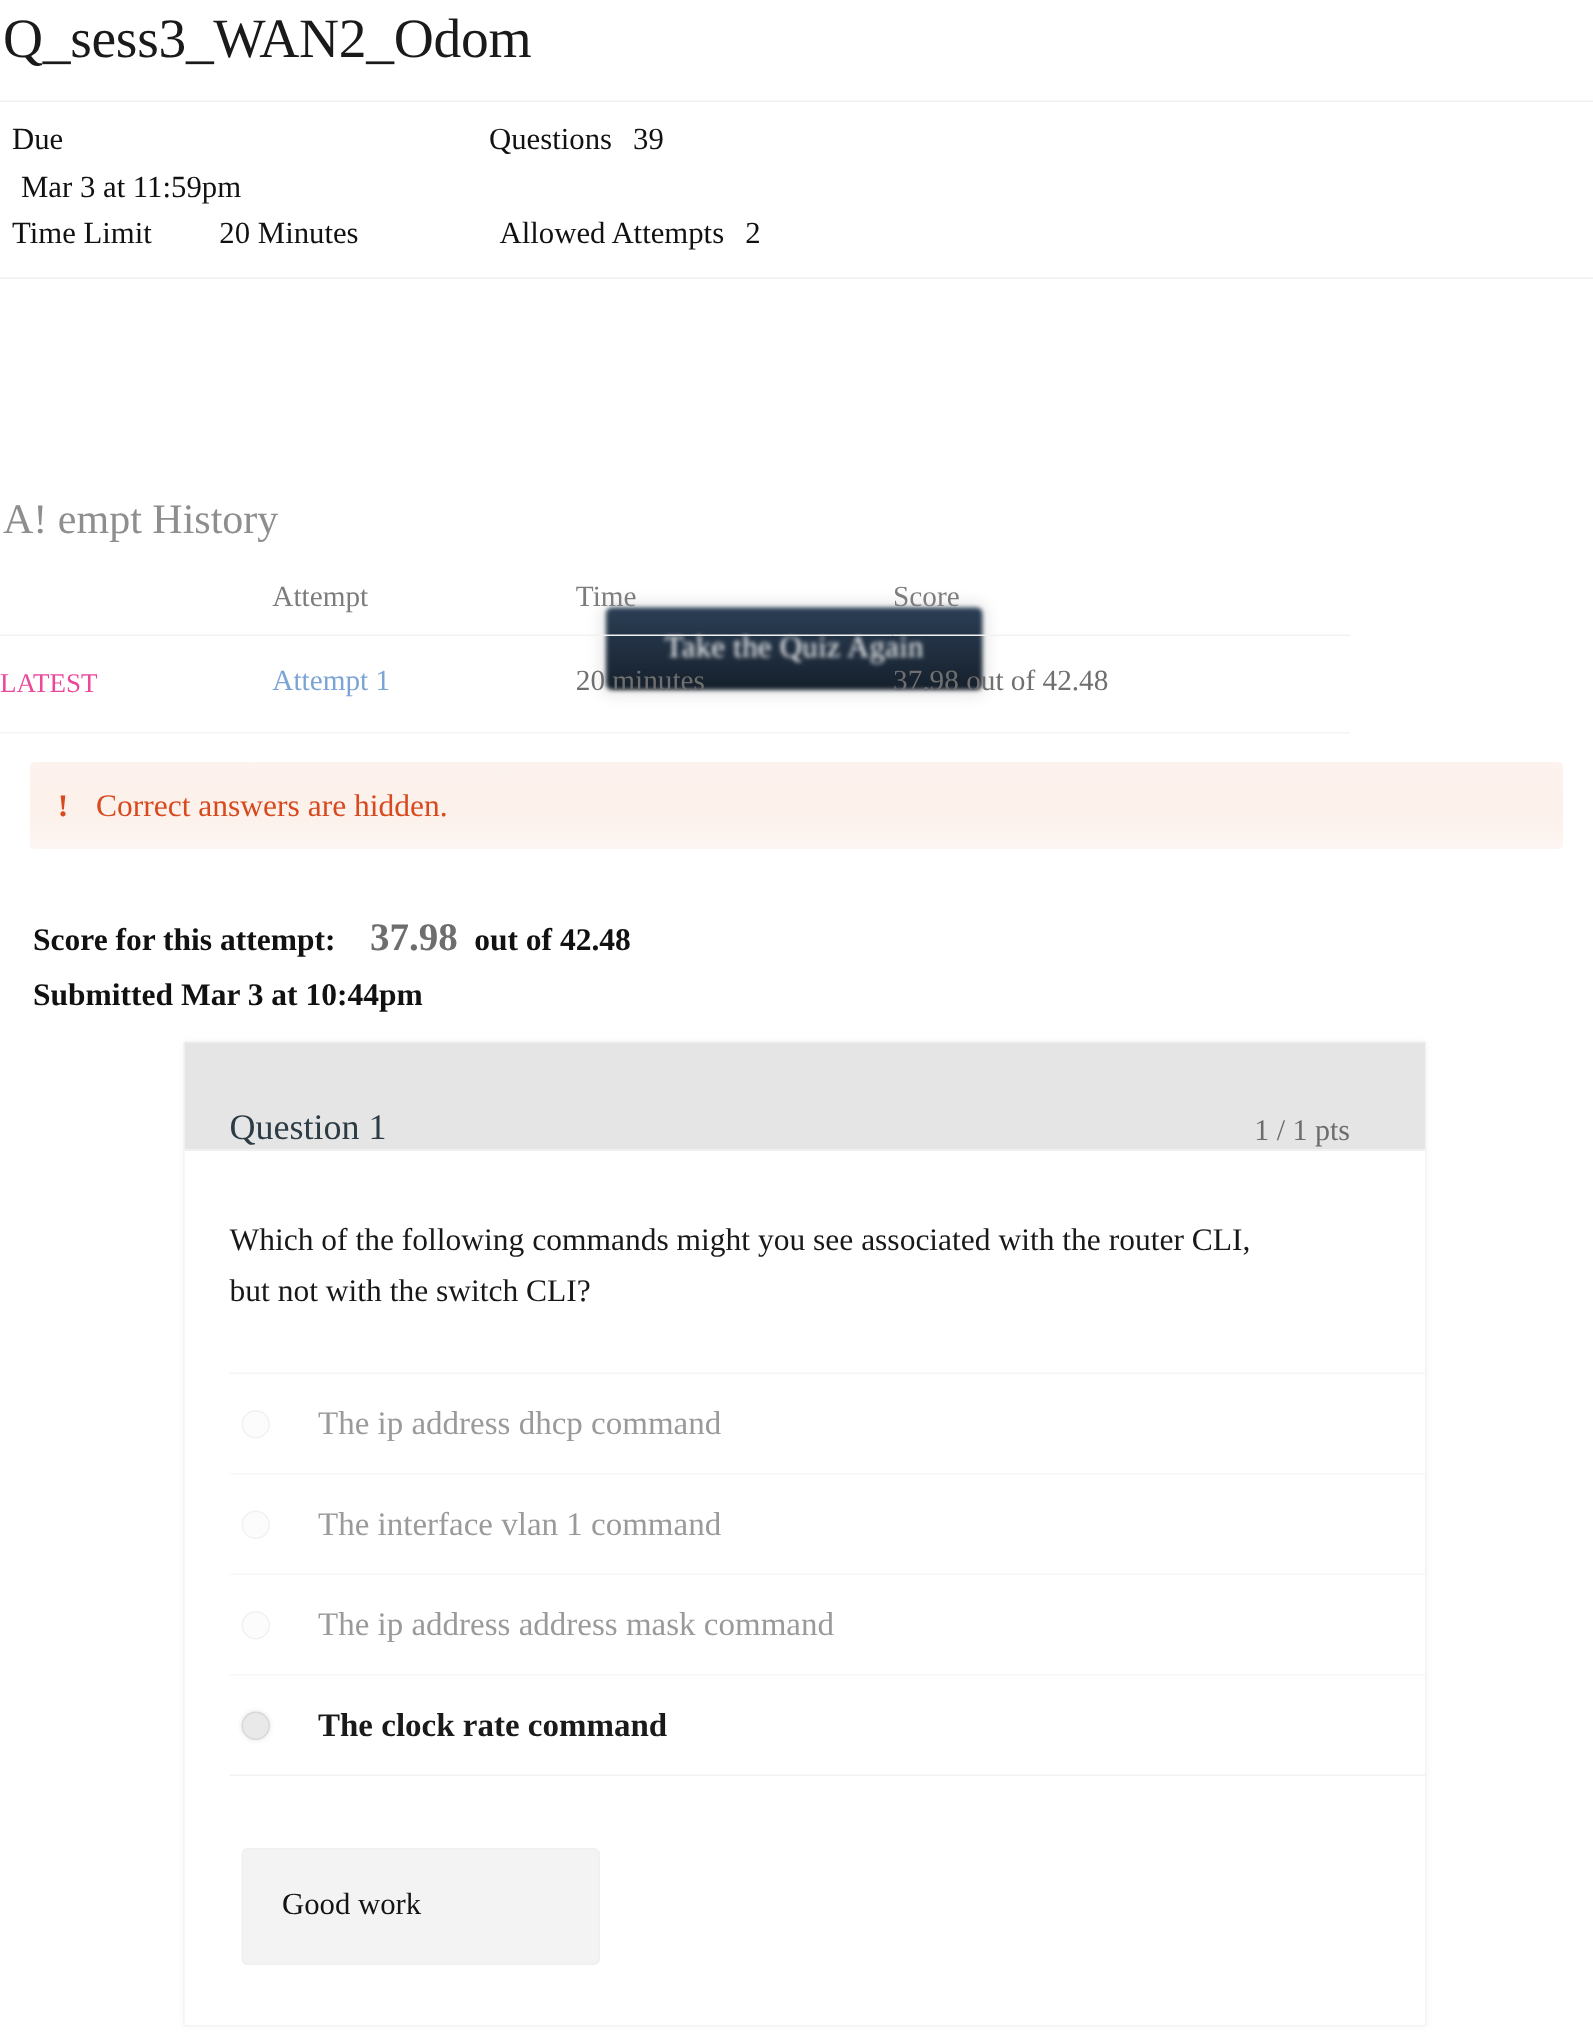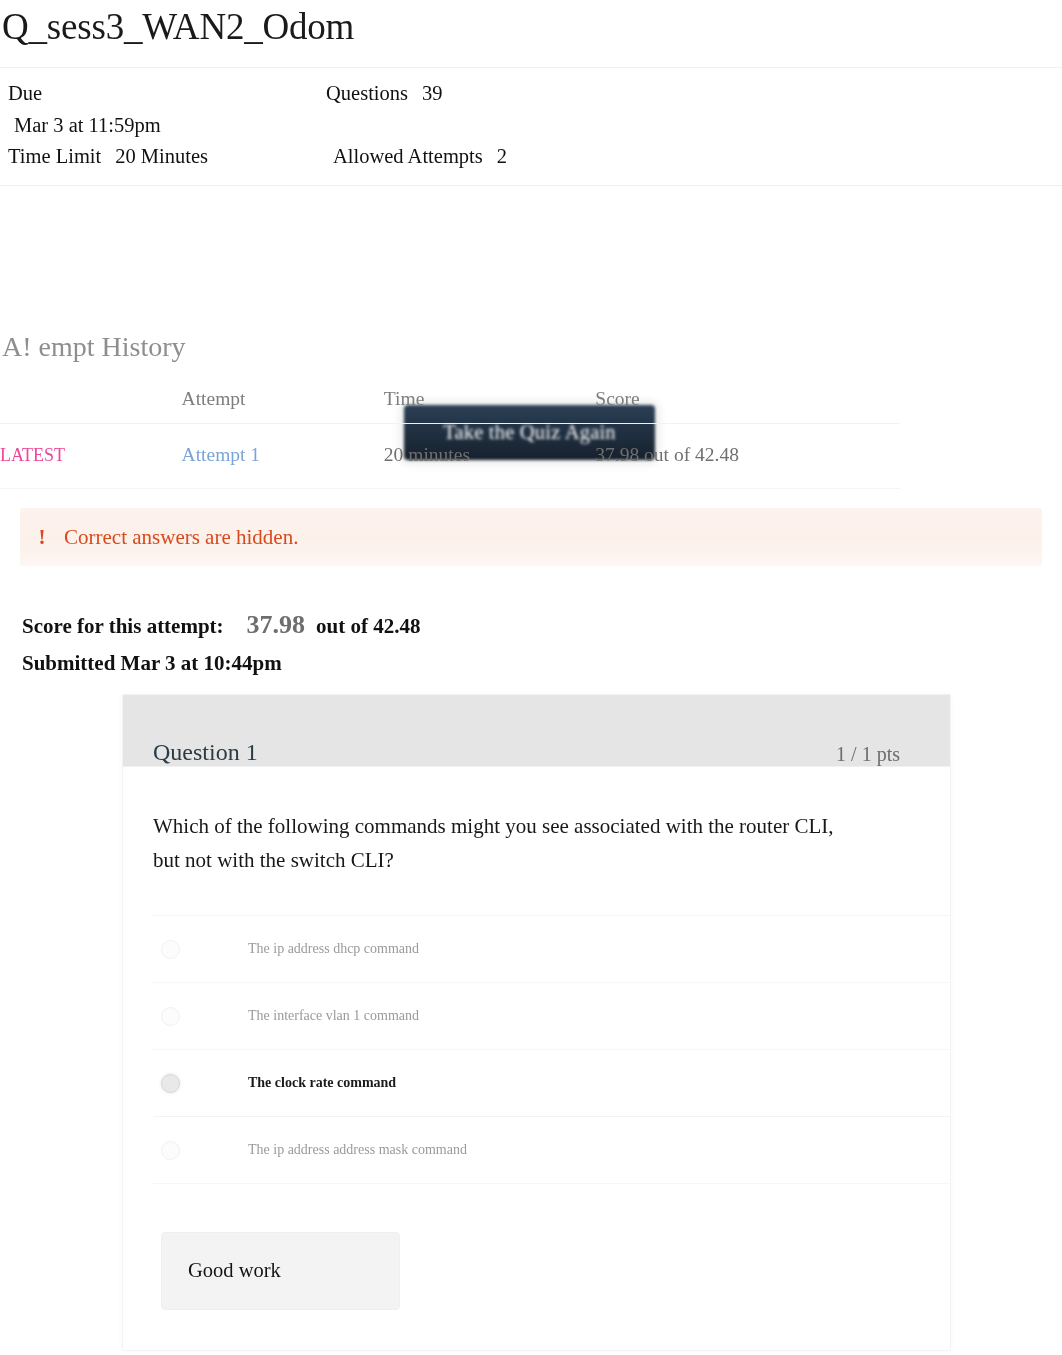--- a/index.html
+++ b/index.html
@@ -48,21 +48,21 @@
   }
   .meta-label {
     padding-left: 8px;
   }
   .meta-value {
     padding-left: 14px;
   }
   .m-due      { width: 318px; flex-direction: column; }
   .m-points   { width: 215px; }
   .m-quest    { width: 240px; }
-  .m-timelimit{ width: 325px; }
+  .m-timelimit{ width: 325px; gap: 31px; }
   .m-attempts { width: 240px; }
 
   
   .btn-area {
     height: 140px;
     position: relative;
   }
   .take-quiz-btn {
     position: absolute;
     left: 404px;
@@ -233,24 +233,23 @@
     margin-right: 32px;
     flex: none;
     position: relative;
   }
   .answer-row.selected .radio {
     border-color: #d8d8d8;
     background: #e9e9e9;
     box-shadow: 0 0 3px 1px rgba(0,0,0,0.06);
   }
   .answer-text {
-    font-size: 14px;
+    font-size: 22px;
     color: #9a9a9a;
     line-height: 1.45;
-    margin-left: 36px;
   }
   .answer-row.selected .answer-text {
     color: #1a1a1a;
     font-weight: bold;
   }
 
   .feedback-wrap {
     padding: 48px 30px 40px 38px;
   }
   .feedback-box {
@@ -349,28 +348,28 @@
     </div>
     <div class="answers">
       <div class="answer-row">
         <span class="radio"></span>
         <span class="answer-text">The ip address dhcp command</span>
       </div>
       <div class="answer-row">
         <span class="radio"></span>
         <span class="answer-text">The interface vlan 1 command</span>
       </div>
+      <div class="answer-row">
+        <span class="radio"></span>
+        <span class="answer-text">The ip address address mask command</span>
+      </div>
       <div class="answer-row selected">
         <span class="radio"></span>
         <span class="answer-text">The clock rate command</span>
       </div>
-      <div class="answer-row">
-        <span class="radio"></span>
-        <span class="answer-text">The ip address address mask command</span>
-      </div>
     </div>
     <div class="feedback-wrap">
       <div class="feedback-box">
         <span class="feedback-text">Good work</span>
       </div>
     </div>
   </div>
 
 </div>
 

